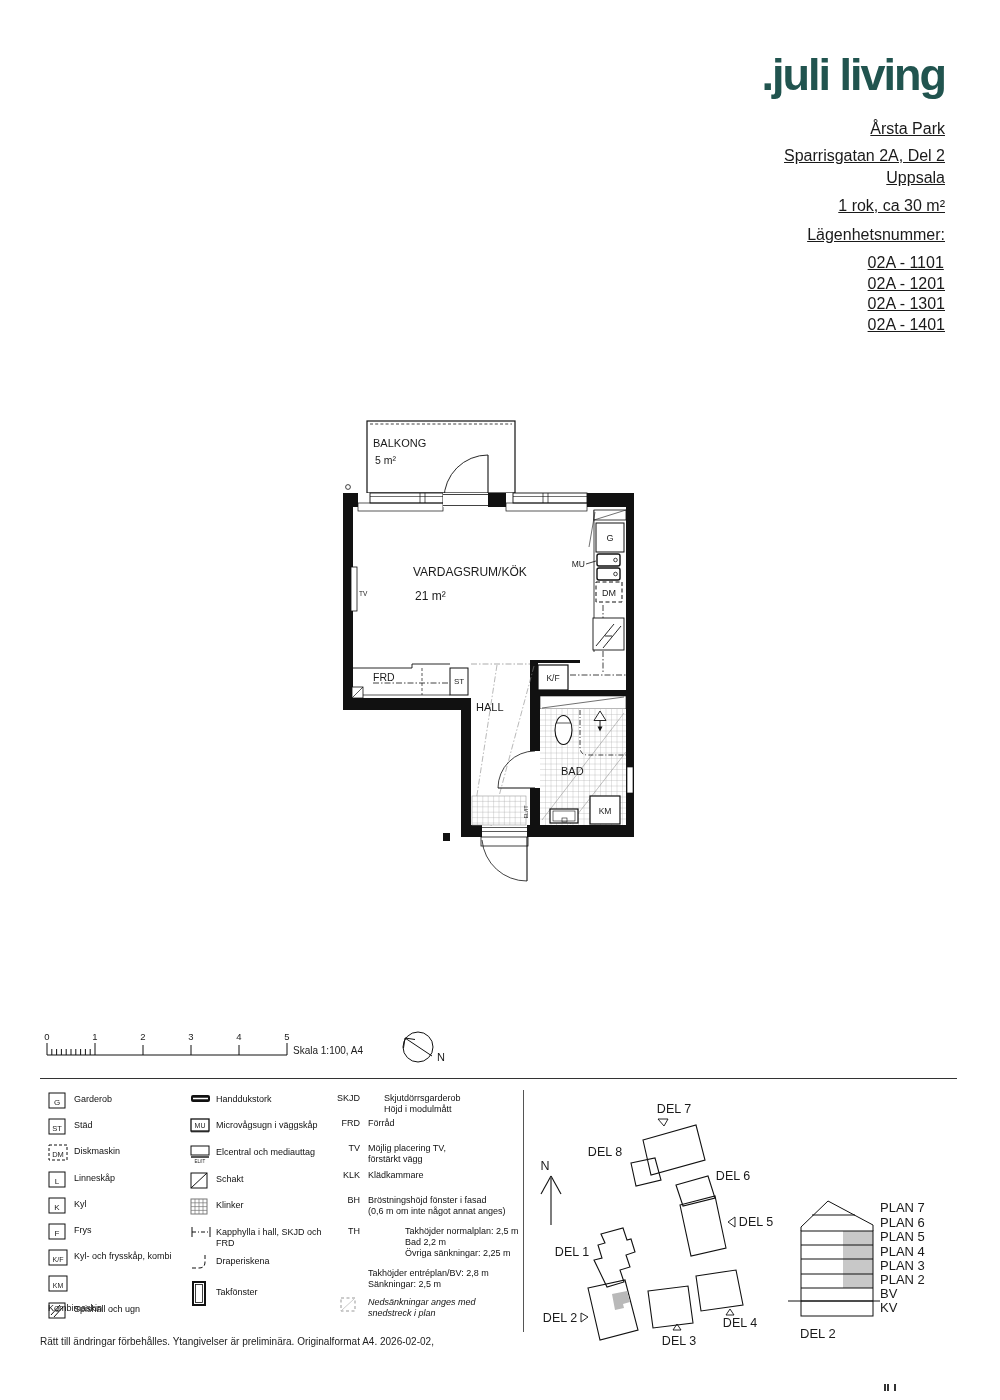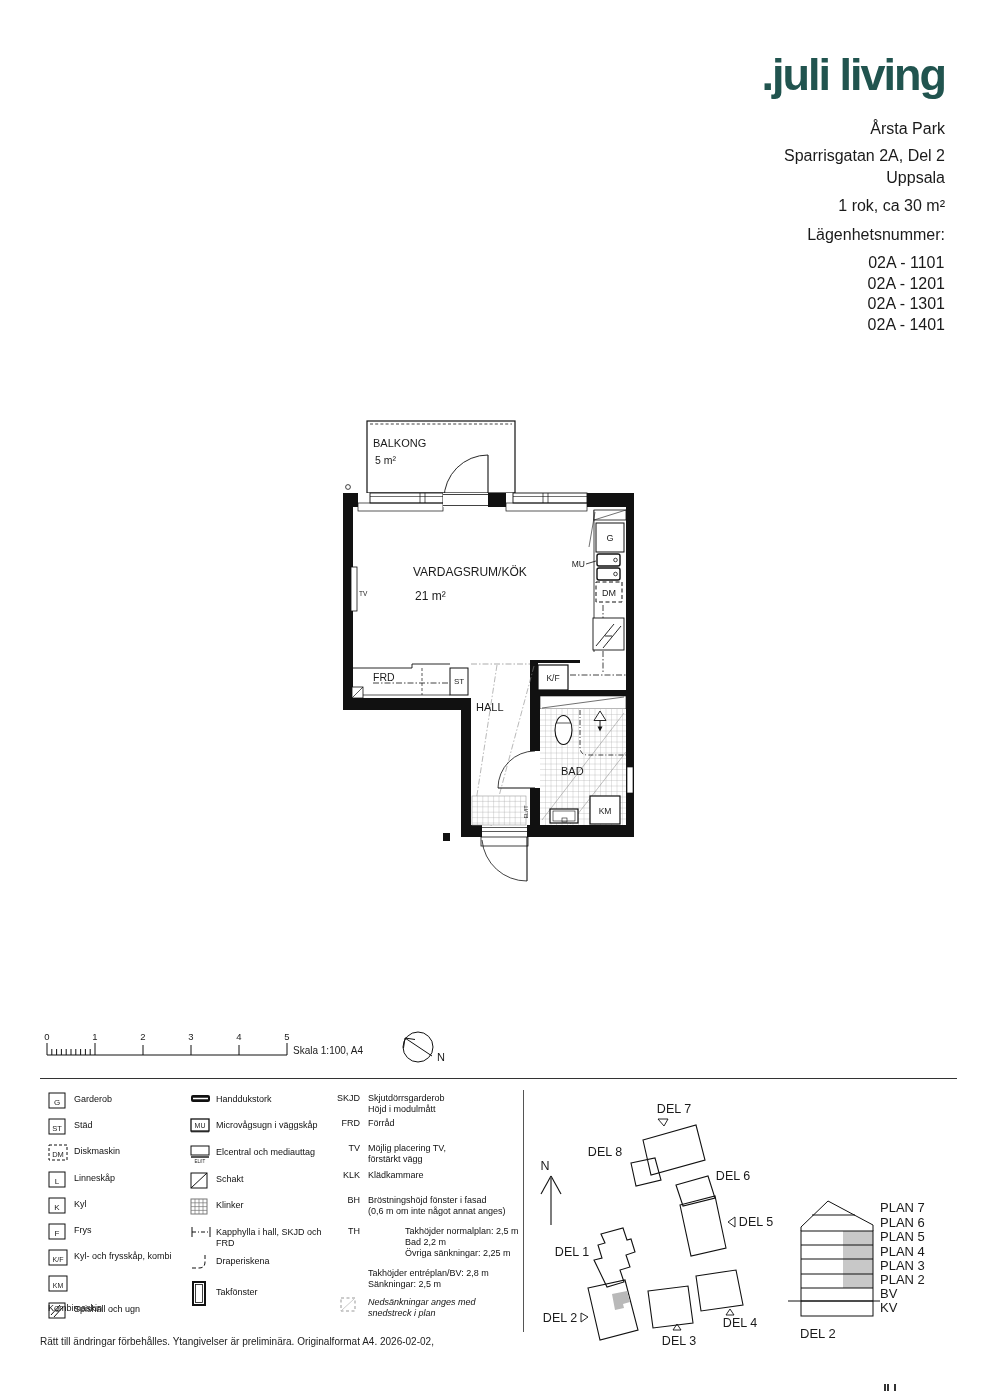--- a/index.html
+++ b/index.html
@@ -2,21 +2,21 @@
 <html><head>
 <meta charset="utf-8">
 <style>
   html,body{margin:0;padding:0;background:#fff;}
   .page{position:relative;width:1000px;height:1400px;background:#fff;overflow:hidden;
         font-family:"Liberation Sans",sans-serif;color:#111;border-radius:13px;}
   .abs{position:absolute;}
   
   .logo{position:absolute;top:52px;right:55px;font-size:45px;font-weight:bold;
         letter-spacing:-2px;color:#21544f;line-height:1;}
-  .hdr{position:absolute;right:55px;text-align:center;font-size:15.5px;color:#1a1a1a;}
+  .hdr{position:absolute;right:55px;text-align:left;font-size:15.5px;color:#1a1a1a;text-decoration:underline;}
   .apt{line-height:20.5px;}
   
   .lrow{display:flex;align-items:flex-start;}
   .lico{width:26px;flex:0 0 26px;display:flex;justify-content:flex-start;}
   .llab{font-size:9px;line-height:10.5px;padding-top:2px;}
   .c3row{display:flex;}
   .c3abbr{width:30px;flex:0 0 30px;text-align:right;font-size:9px;padding-right:8px;}
   .c3txt{font-size:9px;line-height:11px;}
   .italic{font-style:italic;}
   svg text{font-family:"Liberation Sans",sans-serif;fill:#1a1a1a;}
@@ -396,21 +396,21 @@
           <svg width="20" height="26">
             <rect x="3" y="1" width="12" height="23" fill="none" stroke="#111" stroke-width="2"></rect>
             <rect x="5.5" y="3.5" width="7" height="18" fill="none" stroke="#111" stroke-width="0.8"></rect>
           </svg>
         </span>
       <span class="llab" style="padding-top:6px;">Takfönster</span>
     </div>
   </div>
 
   <div class="abs" style="left:330px;top:1093px;width:190px;">
-    <div class="c3row" style="min-height:25px;">
+    <div class="c3row" style="min-height:25px;gap:16px;">
       <span class="c3abbr">SKJD</span>
       <span class="c3txt"><span>Skjutdörrsgarderob</span><br><span>Höjd i modulmått</span></span>
     </div>
     <div class="c3row" style="min-height:25px;">
       <span class="c3abbr">FRD</span>
       <span class="c3txt"><span>Förråd</span></span>
     </div>
     <div class="c3row" style="min-height:27px;">
       <span class="c3abbr">TV</span>
       <span class="c3txt"><span>Möjlig placering TV,</span><br><span>förstärkt vägg</span></span>

